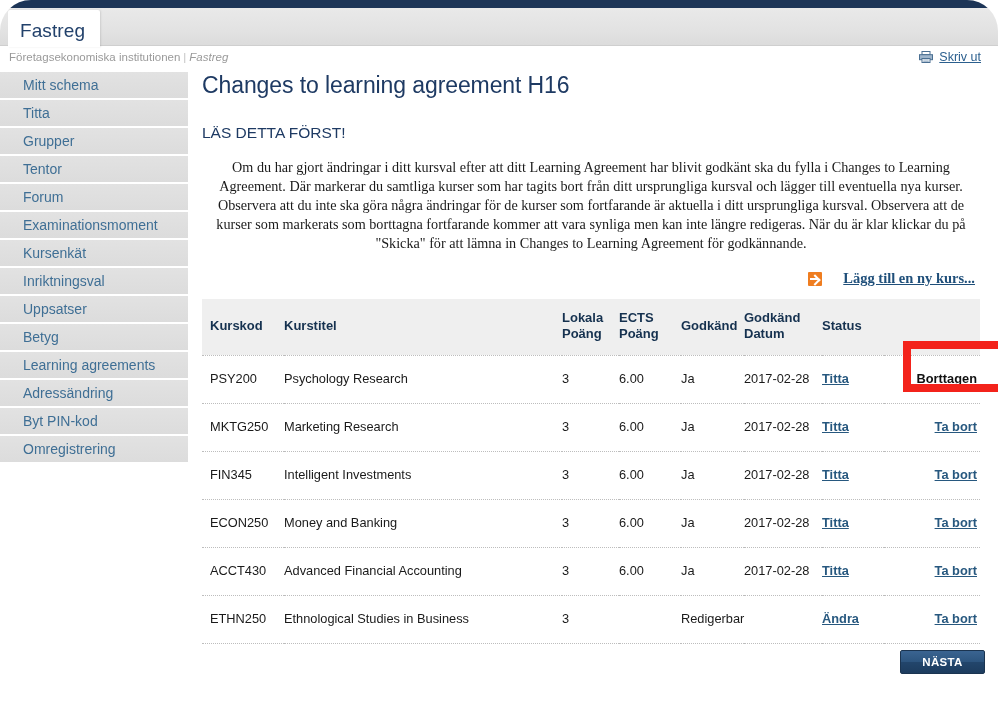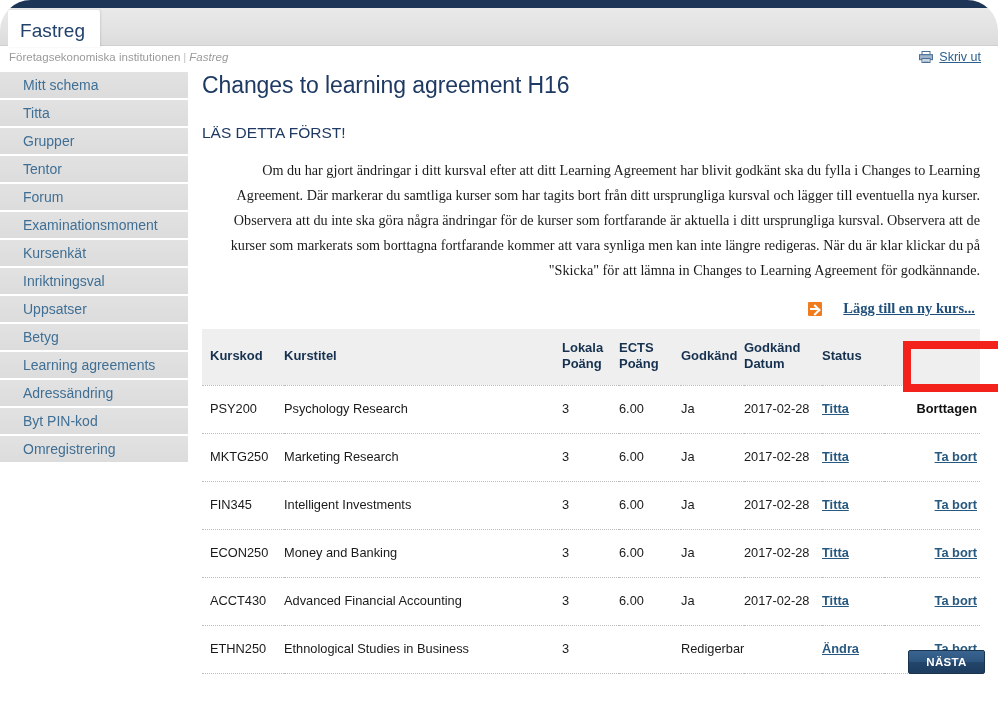--- a/index.html
+++ b/index.html
@@ -87,23 +87,23 @@
   }
   .subhead {
     margin-top: 25px;
     font-size: 15.5px; color: #1e3a63;
   }
   .body-copy {
     margin-top: 16px;
     width: 778px;
     font-family: "Liberation Serif", serif;
     font-size: 14.2px;
-    line-height: 25px;
+    line-height: 19px;
     color: #1a1a1a;
-    text-align: right;
+    text-align: center;
   }
 
   .add-row {
     margin-top: 17px;
     display: flex; justify-content: flex-end; align-items: center;
     gap: 21px;
     padding-right: 10px;
   }
   .arrow-box {
     width: 14px; height: 14px;
@@ -184,21 +184,21 @@
     background: transparent;
     z-index: 40;
     pointer-events: none;
   }
 
   
   .btn-row {
     position: absolute; right: 13px; top: 650px;
   }
   .btn-next {
-    width: 77px; height: 24px;
+    width: 85px; height: 24px;
     background: linear-gradient(to bottom, #3a6491 0%, #2d557f 48%, #22456b 52%, #1d3c5e 100%);
     border: 1px solid #1b3characters;
     border: 1px solid #1b3450;
     border-radius: 2px;
     color: #ffffff;
     font-size: 11.5px;
     font-weight: bold;
     letter-spacing: .3px;
     display: flex; align-items: center; justify-content: center;
     cursor: pointer;

